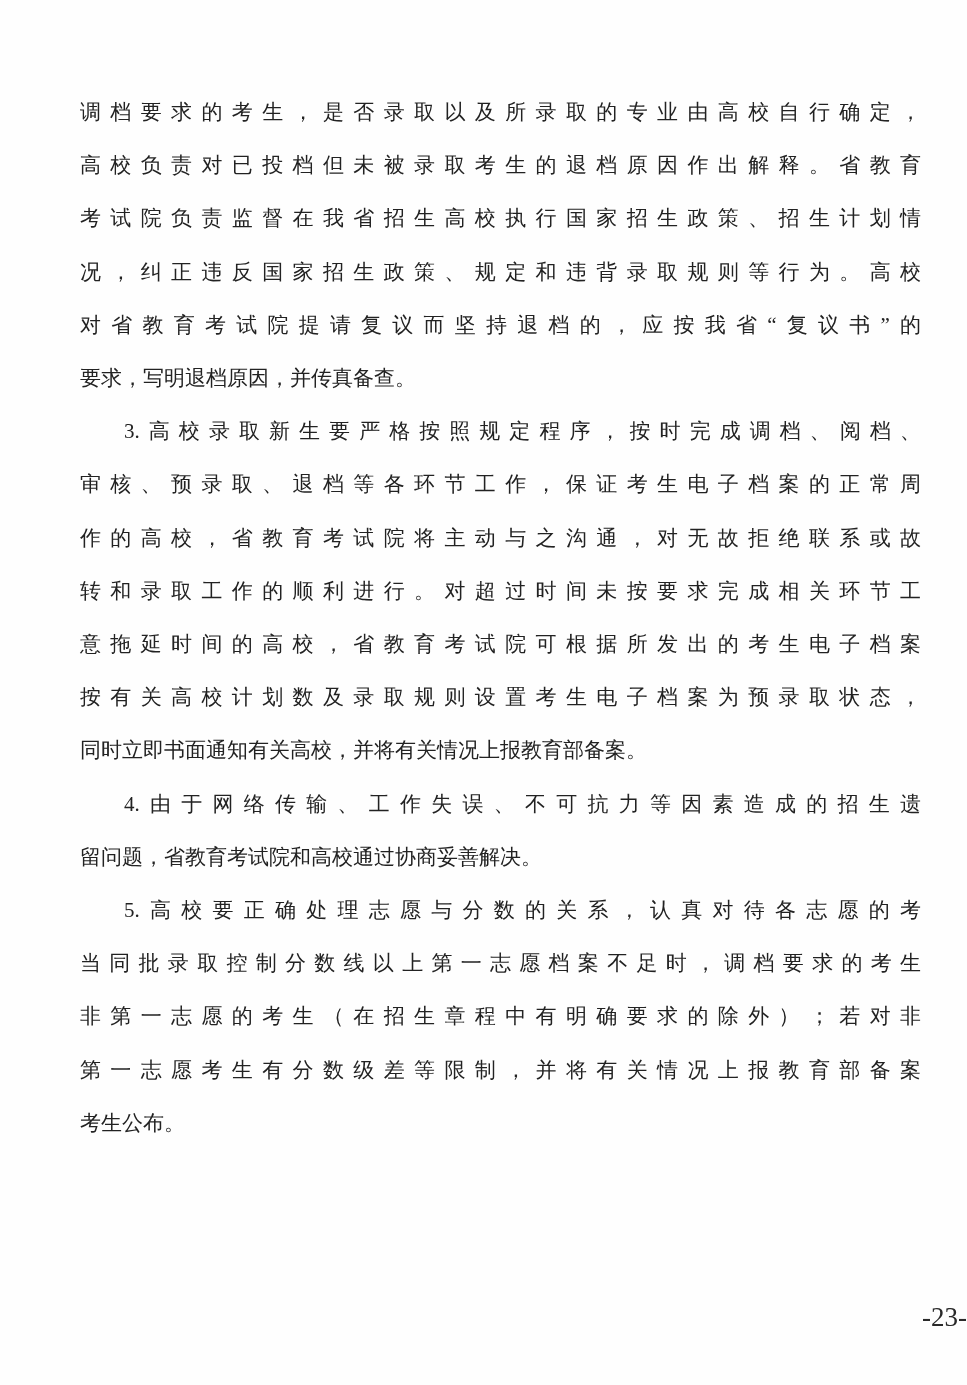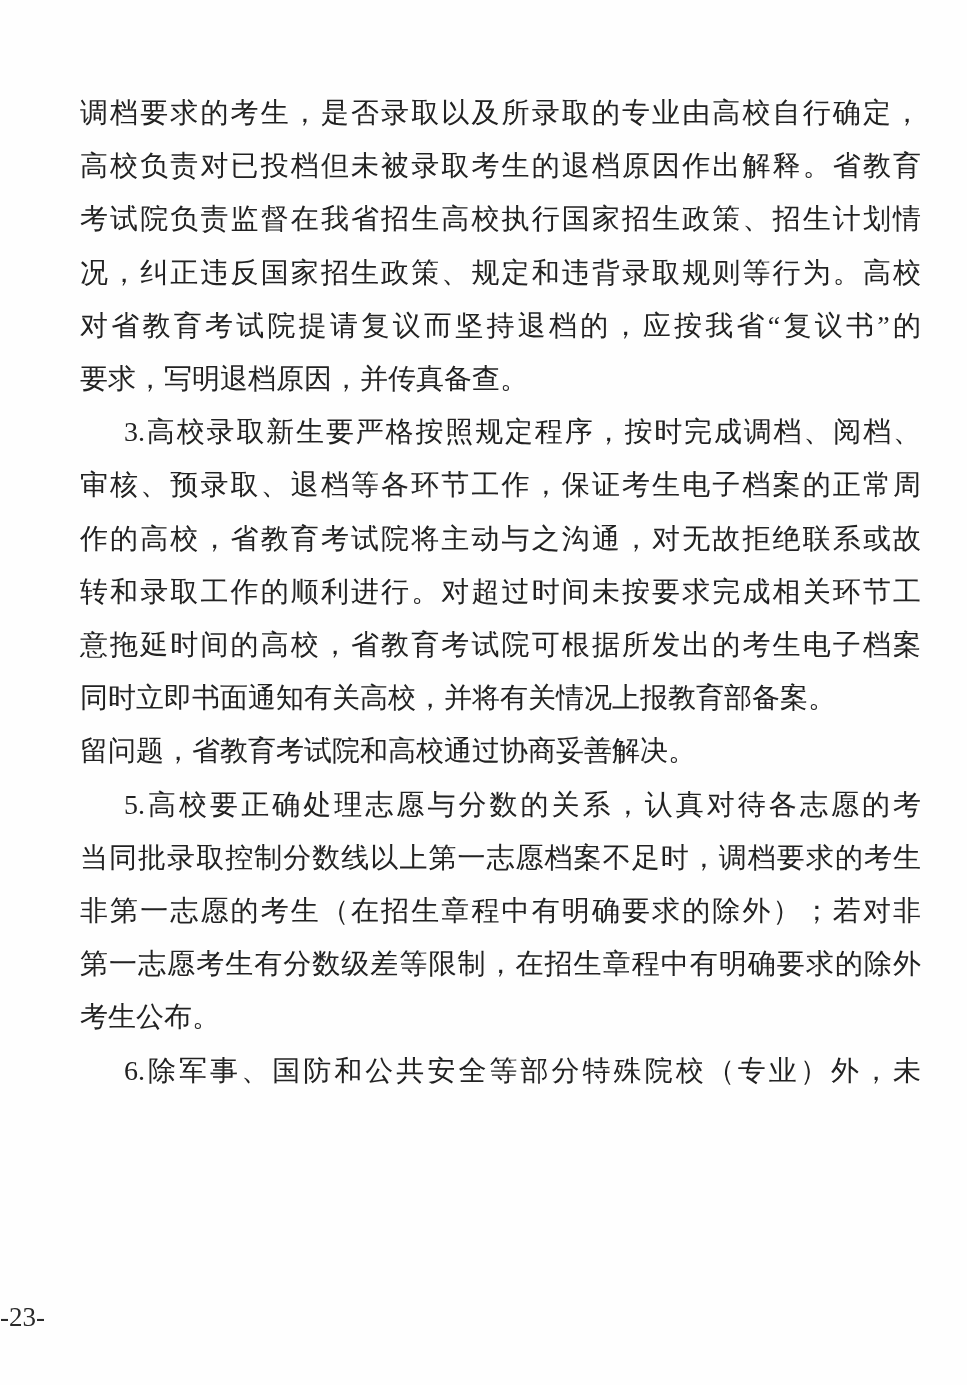--- a/index.html
+++ b/index.html
@@ -14,63 +14,64 @@
     background: #fefefe;
     font-family: "Liberation Serif", "DejaVu Serif", serif;
     color: #222222;
     overflow: hidden;
   }
   .text-block {
     position: absolute;
     left: 80px;
     top: 86px;
     width: 841px;
-    font-size: 28px;
+    font-size: 21px;
     line-height: 53.2px;
   }
   .line {
     text-align: justify;
     text-align-last: justify;
     white-space: normal;
   }
   .line.no-just {
     text-align-last: left;
   }
   .line.indent {
     text-indent: 44px;
   }
   .footer {
     position: absolute;
     left: 0;
     top: 1302px;
     width: 100%;
-    text-align: left;
+    text-align: right;
     font-size: 27px;
     color: #2a2a2a;
   }
 </style>
 </head>
 <body>
 
 <div class="page">
   <div class="text-block">
       <div class="line">调档要求的考生，是否录取以及所录取的专业由高校自行确定，</div>
       <div class="line">高校负责对已投档但未被录取考生的退档原因作出解释。省教育</div>
       <div class="line">考试院负责监督在我省招生高校执行国家招生政策、招生计划情</div>
       <div class="line">况，纠正违反国家招生政策、规定和违背录取规则等行为。高校</div>
       <div class="line">对省教育考试院提请复议而坚持退档的，应按我省“复议书”的</div>
       <div class="line no-just">要求，写明退档原因，并传真备查。</div>
       <div class="line indent">3.高校录取新生要严格按照规定程序，按时完成调档、阅档、</div>
       <div class="line">审核、预录取、退档等各环节工作，保证考生电子档案的正常周</div>
       <div class="line">作的高校，省教育考试院将主动与之沟通，对无故拒绝联系或故</div>
       <div class="line">转和录取工作的顺利进行。对超过时间未按要求完成相关环节工</div>
       <div class="line">意拖延时间的高校，省教育考试院可根据所发出的考生电子档案</div>
+      <div class="line">按有关高校计划数及录取规则设置考生电子档案为预录取状态，</div>
       <div class="line no-just">同时立即书面通知有关高校，并将有关情况上报教育部备案。</div>
+      <div class="line indent">4.由于网络传输、工作失误、不可抗力等因素造成的招生遗</div>
       <div class="line no-just">留问题，省教育考试院和高校通过协商妥善解决。</div>
       <div class="line indent">5.高校要正确处理志愿与分数的关系，认真对待各志愿的考</div>
       <div class="line">当同批录取控制分数线以上第一志愿档案不足时，调档要求的考生</div>
       <div class="line">非第一志愿的考生（在招生章程中有明确要求的除外）；若对非</div>
-      <div class="line">第一志愿考生有分数级差等限制，在招生章程中有明确要求的除外</div>
+      <div class="line">第一志愿考生有分数级差等限制，并将有关情况上报教育部备案</div>
       <div class="line no-just">考生公布。</div>
-      <div class="line indent">6.除军事、国防和公共安全等部分特殊院校（专业）外，未</div>
     </div>
   <div class="footer">-23-</div>
 </div>
 
 </body></html>

